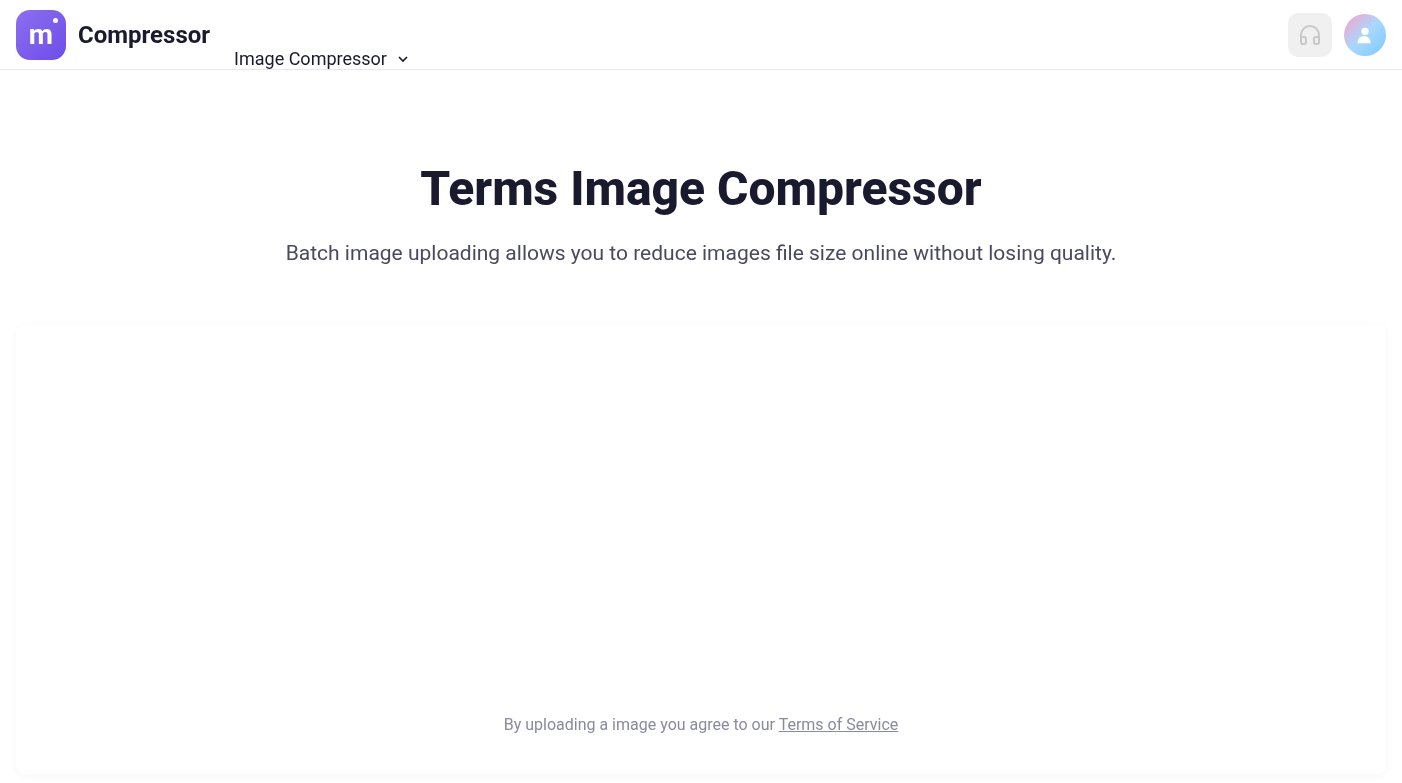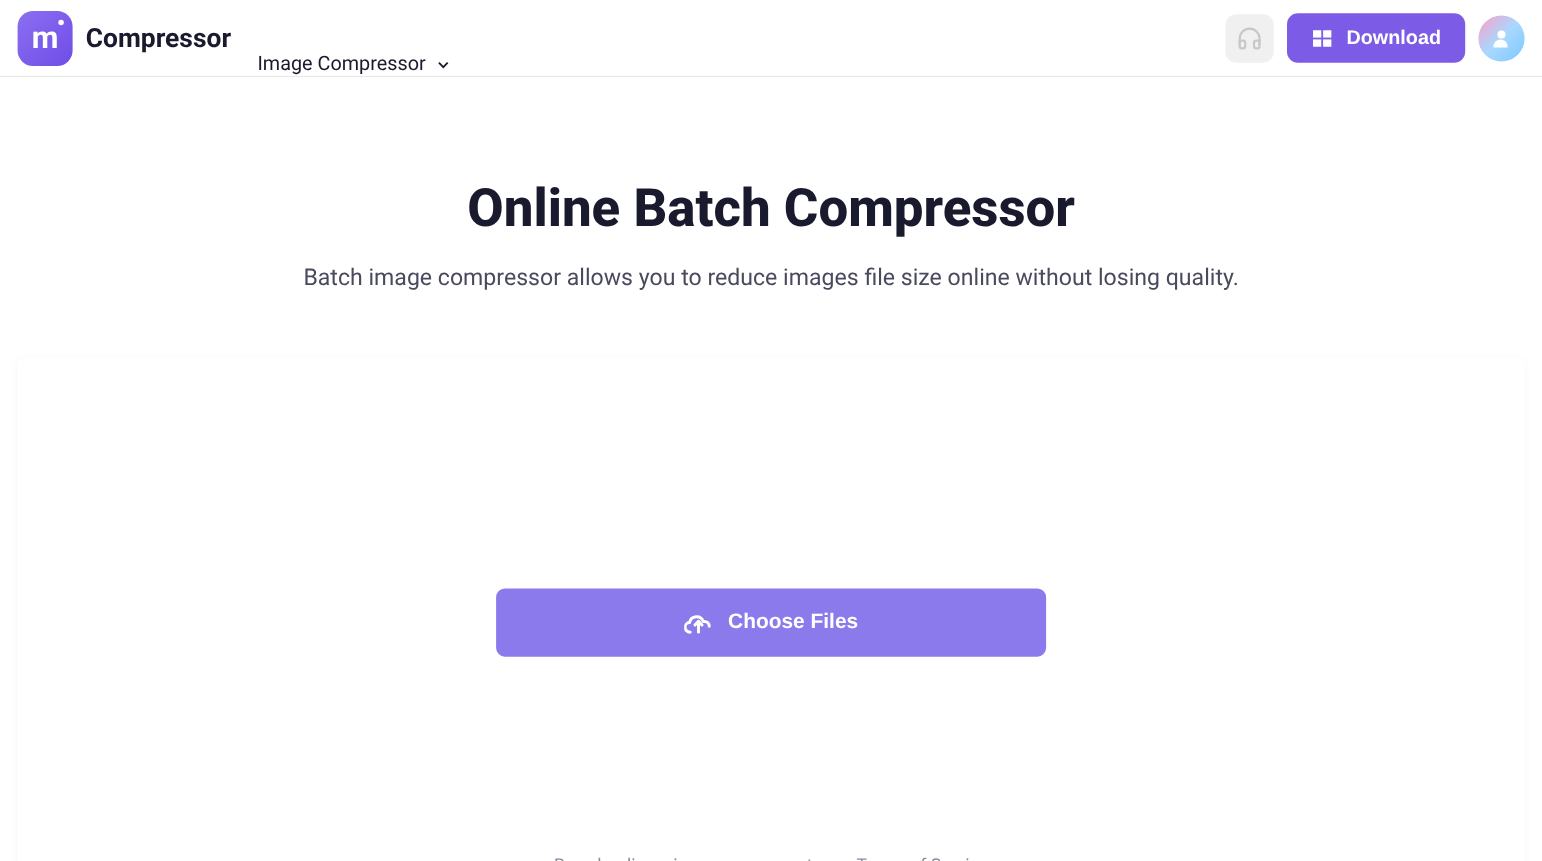--- a/index.html
+++ b/index.html
@@ -215,49 +215,32 @@
       </svg>
     </div>
   </div>
   <div class="header-right">
     <div class="icon-button">
       <svg width="24" height="24" viewBox="0 0 24 24" fill="none" stroke="#c8c8c8" stroke-width="2">
         <path d="M3 18v-6a9 9 0 0 1 18 0v6"></path>
         <path d="M21 19a2 2 0 0 1-2 2h-1a2 2 0 0 1-2-2v-3a2 2 0 0 1 2-2h3zM3 19a2 2 0 0 0 2 2h1a2 2 0 0 0 2-2v-3a2 2 0 0 0-2-2H3z"></path>
       </svg>
     </div>
-    <button class="download-button">
-      <svg class="windows-icon" viewBox="0 0 24 24" fill="white">
-        <rect x="2" y="3" width="9" height="8"></rect>
-        <rect x="13" y="3" width="9" height="8"></rect>
-        <rect x="2" y="13" width="9" height="8"></rect>
-        <rect x="13" y="13" width="9" height="8"></rect>
-      </svg>
-      <span>Download</span>
-    </button>
     <div class="avatar">
       <svg class="avatar-icon" viewBox="0 0 24 24" fill="white">
         <circle cx="12" cy="8" r="4"></circle>
         <path d="M4 21v-1a7 7 0 0 1 14 0v1"></path>
       </svg>
     </div>
   </div>
 </div>
 
 <div class="main-content">
-  <h1 class="page-title">Online Batch Compressor</h1>
-  <p class="page-subtitle">Batch image compressor allows you to reduce images file size online without losing quality.</p>
+  <h1 class="page-title">Terms Image Compressor</h1>
+  <p class="page-subtitle">Batch image uploading allows you to reduce images file size online without losing quality.</p>
 
   <div class="upload-area">
-    <button class="choose-files-button">
-      <svg class="upload-icon" viewBox="0 0 24 24" fill="none" stroke="white" stroke-width="2.5" stroke-linecap="round" stroke-linejoin="round">
-        <path d="M21 15a4 4 0 0 0-4-4h-1a6 6 0 0 0-11.5 1A4 4 0 0 0 5 20"></path>
-        <polyline points="9 14 12 11 15 14"></polyline>
-        <line x1="12" y1="11" x2="12" y2="20"></line>
-      </svg>
-      <span>Choose Files</span>
-    </button>
     
     <p class="terms-text">
       <span>By uploading a image you agree to our </span><a class="terms-link">Terms of Service</a>
     </p>
   </div>
 </div>
 
 </body></html>

